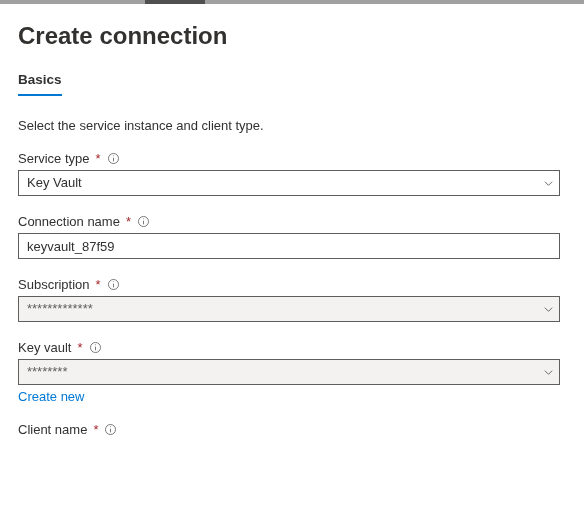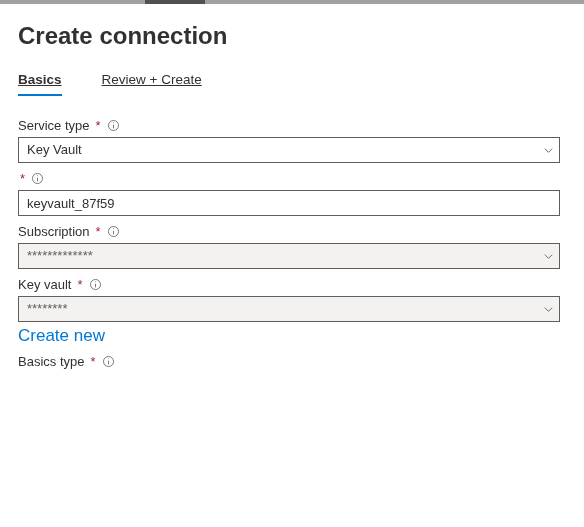--- a/index.html
+++ b/index.html
@@ -49,24 +49,23 @@
     display: flex; align-items: center; justify-content: center;
     cursor: pointer;
     color: #605e5c;
     font-size: 15px;
     line-height: 1;
     margin-top: 4px;
   }
 
   .tabs {
     display: flex;
-    gap: 40px;
+    gap: 28px;
     border-bottom: 1px solid rgba(0,0,0,0);
     margin-bottom: 22px;
-    text-decoration: underline;
   }
   .tab {
     font-size: 13.5px;
     color: #323130;
     padding: 4px 0 8px 0;
     cursor: pointer;
     position: relative;
   }
   .tab.active {
     font-weight: 600;
@@ -79,21 +78,21 @@
     background: #0078d4;
   }
 
   .instruction {
     font-size: 13px;
     margin-bottom: 18px;
     color: #323130;
   }
 
   .field {
-    margin-bottom: 8px;
+    margin-bottom: 18px;
   }
   .field-label {
     display: flex;
     align-items: center;
     gap: 4px;
     font-size: 13px;
     color: #323130;
     margin-bottom: 4px;
   }
   .req {
@@ -134,21 +133,21 @@
     transform: translateY(-50%);
     pointer-events: none;
     color: #605e5c;
     width: 12px; height: 12px;
     display: flex; align-items: center; justify-content: center;
   }
   .chevron svg { width: 11px; height: 11px; }
 
   .link {
     color: #0078d4;
-    font-size: 17px;
+    font-size: 13px;
     cursor: pointer;
     margin-top: 4px;
     display: inline-block;
   }
 </style>
 </head>
 <body>
 
 <div class="topbar">
   <div class="dark"></div>
@@ -165,25 +164,23 @@
           <line x1="14" y1="2" x2="2" y2="14"></line>
         </svg>
       </span>
     </div>
   </div>
 
   <div class="tabs">
     <div class="tab active">
       <span>Basics</span>
     </div>
-    <div class="tab">
-      <span>Review + Create</span>
-    </div>
-  </div>
-
+  </div>
+
+  <div class="instruction">Select the service instance and client type.</div>
 
   <div class="field">
     <div class="field-label">
       <span>Service type</span>
       <span class="req">*</span>
       <span class="info-icon">
         <svg viewBox="0 0 16 16" fill="none" stroke="currentColor" stroke-width="1">
           <circle cx="8" cy="8" r="6.2"></circle>
           <line x1="8" y1="7" x2="8" y2="11.5"></line>
           <circle cx="8" cy="4.7" r="0.6" fill="currentColor" stroke="none"></circle>
@@ -195,20 +192,21 @@
       <span class="chevron">
         <svg viewBox="0 0 12 12" fill="none" stroke="currentColor" stroke-width="1">
             <polyline points="2,4 6,8 10,4"></polyline>
           </svg>
       </span>
     </div>
   </div>
 
   <div class="field">
     <div class="field-label">
+      <span>Connection name</span>
       <span class="req">*</span>
       <span class="info-icon">
         <svg viewBox="0 0 16 16" fill="none" stroke="currentColor" stroke-width="1">
           <circle cx="8" cy="8" r="6.2"></circle>
           <line x1="8" y1="7" x2="8" y2="11.5"></line>
           <circle cx="8" cy="4.7" r="0.6" fill="currentColor" stroke="none"></circle>
         </svg>
       </span>
     </div>
     <div class="control">
@@ -256,21 +254,21 @@
         <svg viewBox="0 0 12 12" fill="none" stroke="currentColor" stroke-width="1">
             <polyline points="2,4 6,8 10,4"></polyline>
           </svg>
       </span>
     </div>
     <span class="link">Create new</span>
   </div>
 
   <div class="field">
     <div class="field-label">
-      <span>Basics type</span>
+      <span>Client name</span>
       <span class="req">*</span>
       <span class="info-icon">
         <svg viewBox="0 0 16 16" fill="none" stroke="currentColor" stroke-width="1">
           <circle cx="8" cy="8" r="6.2"></circle>
           <line x1="8" y1="7" x2="8" y2="11.5"></line>
           <circle cx="8" cy="4.7" r="0.6" fill="currentColor" stroke="none"></circle>
         </svg>
       </span>
     </div>
   </div>

